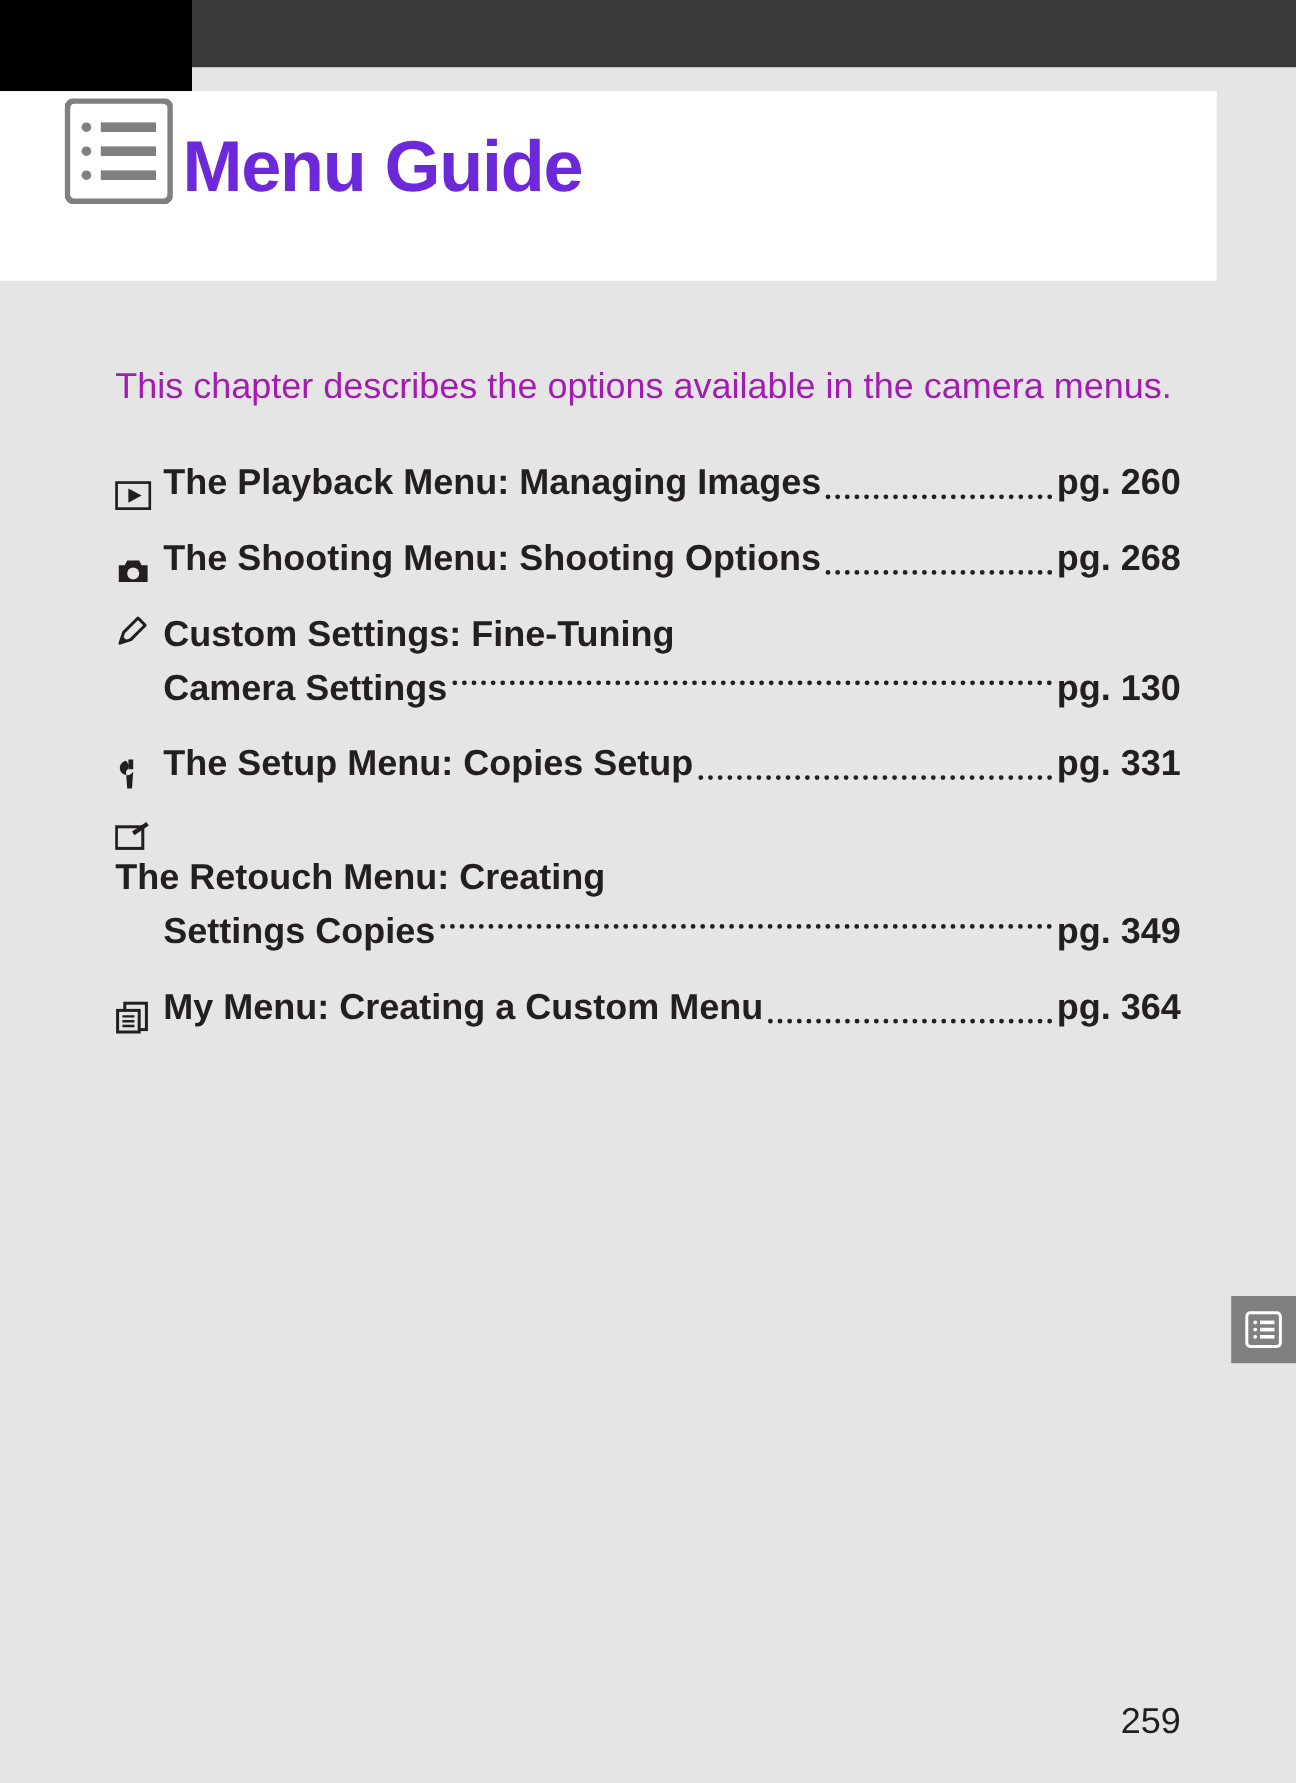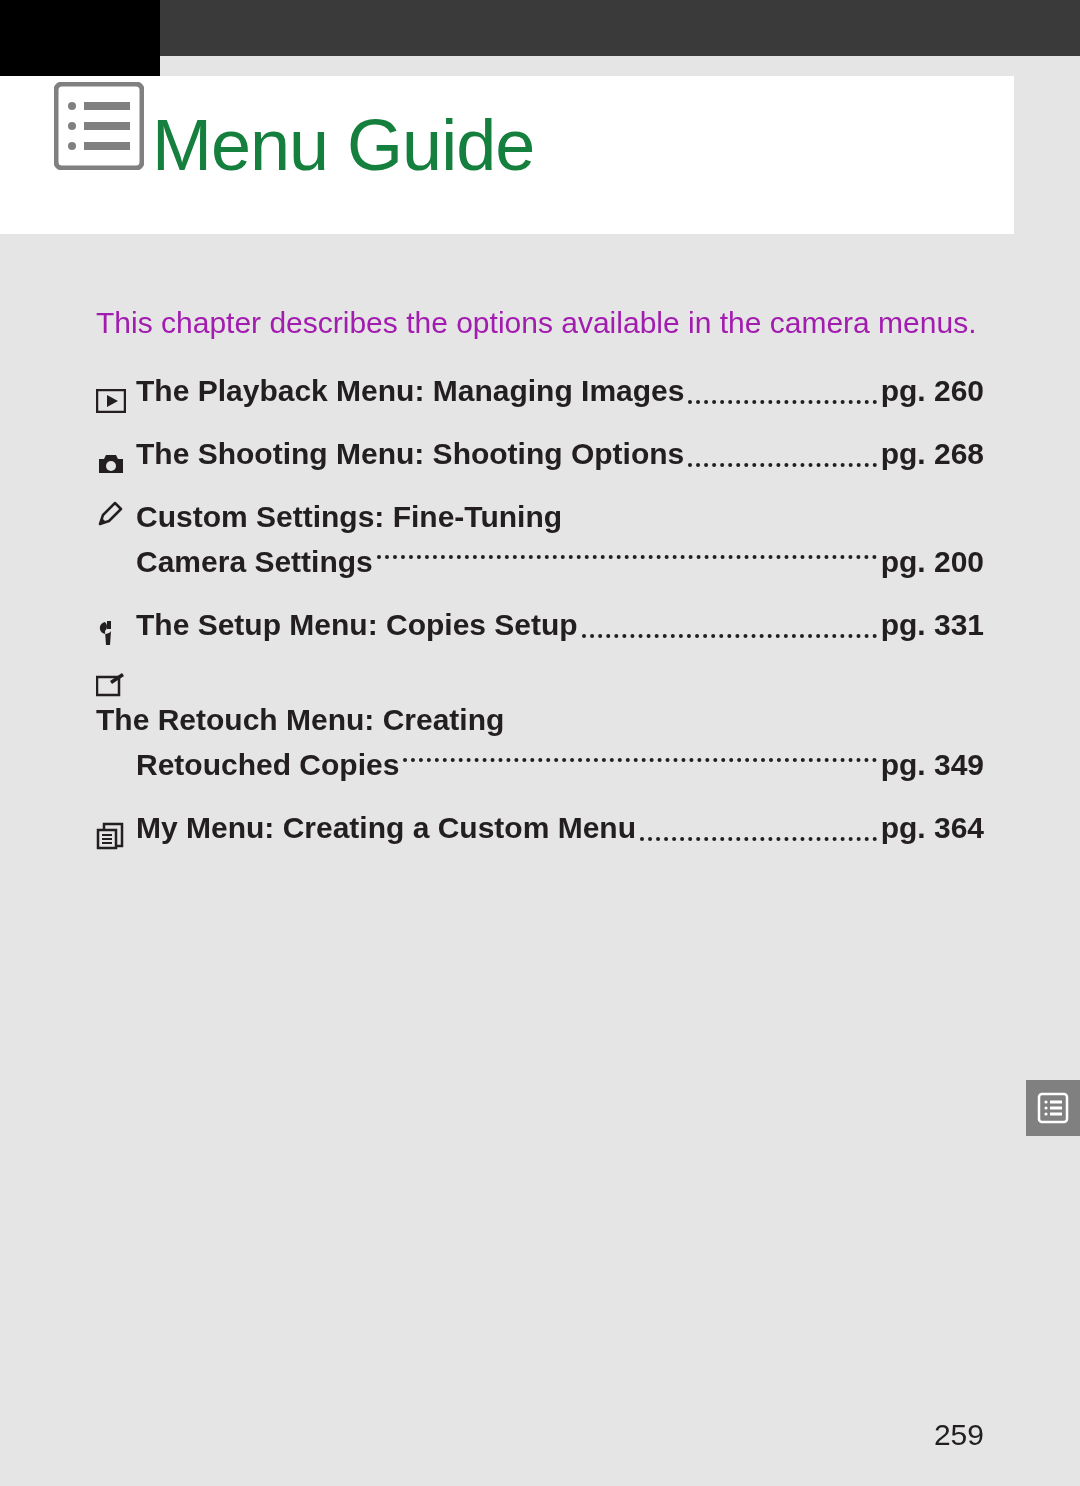--- a/index.html
+++ b/index.html
@@ -37,37 +37,37 @@
     position: absolute;
     top: 82px;
     left: 54px;
     width: 90px;
     height: 88px;
   }
   .title {
     position: absolute;
     top: 104px;
     left: 152px;
-    font-size: 72px;
-    font-weight: 400;
+    font-size: 60px;
+    font-weight: 700;
     letter-spacing: -1px;
-    color: #15803d;
+    color: #6d28d9;
   }
   .intro {
     position: absolute;
     top: 302px;
     left: 96px;
     right: 96px;
     font-size: 30px;
     line-height: 1.4;
     color: #a21caf;
   }
   .toc {
     position: absolute;
-    top: 368px;
+    top: 380px;
     left: 96px;
     width: 888px;
   }
   .toc-entry {
     display: flex;
     align-items: flex-end;
     margin-bottom: 18px;
     font-size: 30px;
     font-weight: 700;
     color: #231f20;
@@ -178,21 +178,21 @@
             <path d="M4 24 l3 -9 l12 -12 l6 6 l-12 12 z" fill="none" stroke="#231f20" stroke-width="2.5" stroke-linejoin="round"></path>
             <path d="M4 24 l2 -6 l4 4 z" fill="#231f20"></path>
           </svg>
       </span>
       <span class="line1">Custom Settings: Fine-Tuning</span>
     </div>
     <div class="row2">
       <span class="icon-col"></span>
       <span class="label-col">Camera Settings</span>
       <span class="leaders"></span>
-      <span class="page-col">pg. 200</span>
+      <span class="page-col">pg. 130</span>
     </div>
   </div>
 
   <div class="toc-entry">
     <span class="icon-col">
       <svg width="26" height="28" viewBox="0 0 26 28">
           <path d="M9 3 a6 6 0 1 0 6 9 l-1 14 h-4 l-1 -14 a6 6 0 0 0 0 -9 z M11 2 v8 h4 v-8" fill="#231f20"></path>
         </svg>
     </span>
     <span class="label-col">The Setup Menu: Copies Setup</span>
@@ -205,21 +205,21 @@
       <span class="icon-col">
         <svg width="30" height="26" viewBox="0 0 30 26">
             <rect x="1" y="6" width="22" height="18" fill="none" stroke="#231f20" stroke-width="2.5"></rect>
             <path d="M14 10 l12 -8 l2 3 l-12 8 z" fill="#231f20"></path>
           </svg>
       </span>
       <span class="line1">The Retouch Menu: Creating</span>
     </div>
     <div class="row2">
       <span class="icon-col"></span>
-      <span class="label-col">Retouched Copies</span>
+      <span class="label-col">Settings Copies</span>
       <span class="leaders"></span>
       <span class="page-col">pg. 349</span>
     </div>
   </div>
 
   <div class="toc-entry">
     <span class="icon-col">
       <svg width="28" height="28" viewBox="0 0 28 28">
           <rect x="8" y="2" width="18" height="22" fill="none" stroke="#231f20" stroke-width="2.5"></rect>
           <rect x="2" y="8" width="18" height="18" fill="#e5e5e5" stroke="#231f20" stroke-width="2.5"></rect>

